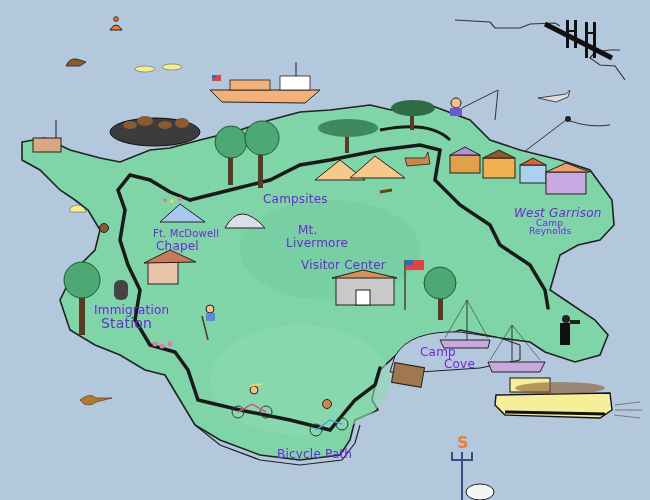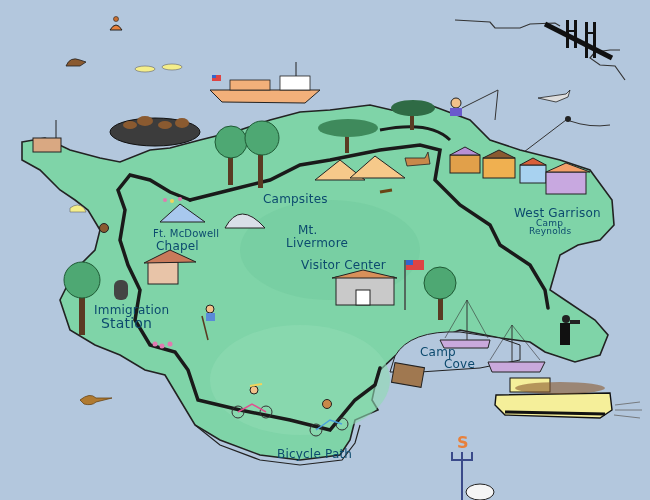--- a/index.html
+++ b/index.html
@@ -1,19 +1,19 @@
 <!DOCTYPE html>
 <html><head>
 <meta charset="utf-8">
 <style>
   html,body{margin:0;padding:0;}
   body{width:650px;height:500px;overflow:hidden;background:#b3c7dd;font-family:"DejaVu Sans",sans-serif;}
   #map{position:relative;width:650px;height:500px;background:#b3c7dd;overflow:hidden;}
   svg.layer{position:absolute;left:0;top:0;}
-  .label{position:absolute;color:#0c4a6e;font-family:"DejaVu Sans",sans-serif;font-weight:normal;white-space:nowrap;line-height:1;letter-spacing:0.2px;}
+  .label{position:absolute;color:#6d28d9;font-family:"DejaVu Sans",sans-serif;font-weight:normal;white-space:nowrap;line-height:1;letter-spacing:0.2px;}
   .label.mid{font-size:12px;}
   .label.small{font-size:9px;}
   .poi{position:absolute;cursor:pointer;}
 </style>
 </head>
 <body>
 
 <div id="map">
 
   <svg class="layer" width="650" height="500" viewBox="0 0 650 500">
@@ -220,21 +220,21 @@
 
     <path d="M405 158 L425 158 L428 152 L430 164 L407 166 Z" fill="#c8884a" stroke="#222" stroke-width="0.8"></path>
   </svg>
 
   <div class="label mid poi" style="left:263px;top:193px;">Campsites</div>
   <div class="label small poi" style="left:133px;top:229px;font-size:10px;margin-left:20px;">Ft. McDowell</div>
   <div class="label mid poi" style="left:156px;top:240px;">Chapel</div>
   <div class="label mid poi" style="left:298px;top:224px;">Mt.</div>
   <div class="label mid poi" style="left:286px;top:237px;">Livermore</div>
   <div class="label mid poi" style="left:301px;top:259px;">Visitor Center</div>
-  <div class="label mid poi" style="left:514px;top:207px;">West Garrison</div>
+  <div class="label mid poi" style="left:514px;top:207px;font-style:italic;">West Garrison</div>
   <div class="label small poi" style="left:536px;top:219px;">Camp</div>
   <div class="label small poi" style="left:529px;top:227px;">Reynolds</div>
   <div class="label small poi" style="left:94px;top:304px;font-size:12px;">Immigration</div>
   <div class="label small poi" style="left:101px;top:316px;font-size:14px;">Station</div>
   <div class="label mid poi" style="left:420px;top:346px;">Camp</div>
   <div class="label mid poi" style="left:444px;top:358px;">Cove</div>
   <div class="label mid poi" style="left:277px;top:448px;">Bicycle Path</div>
 
 </div>
 

